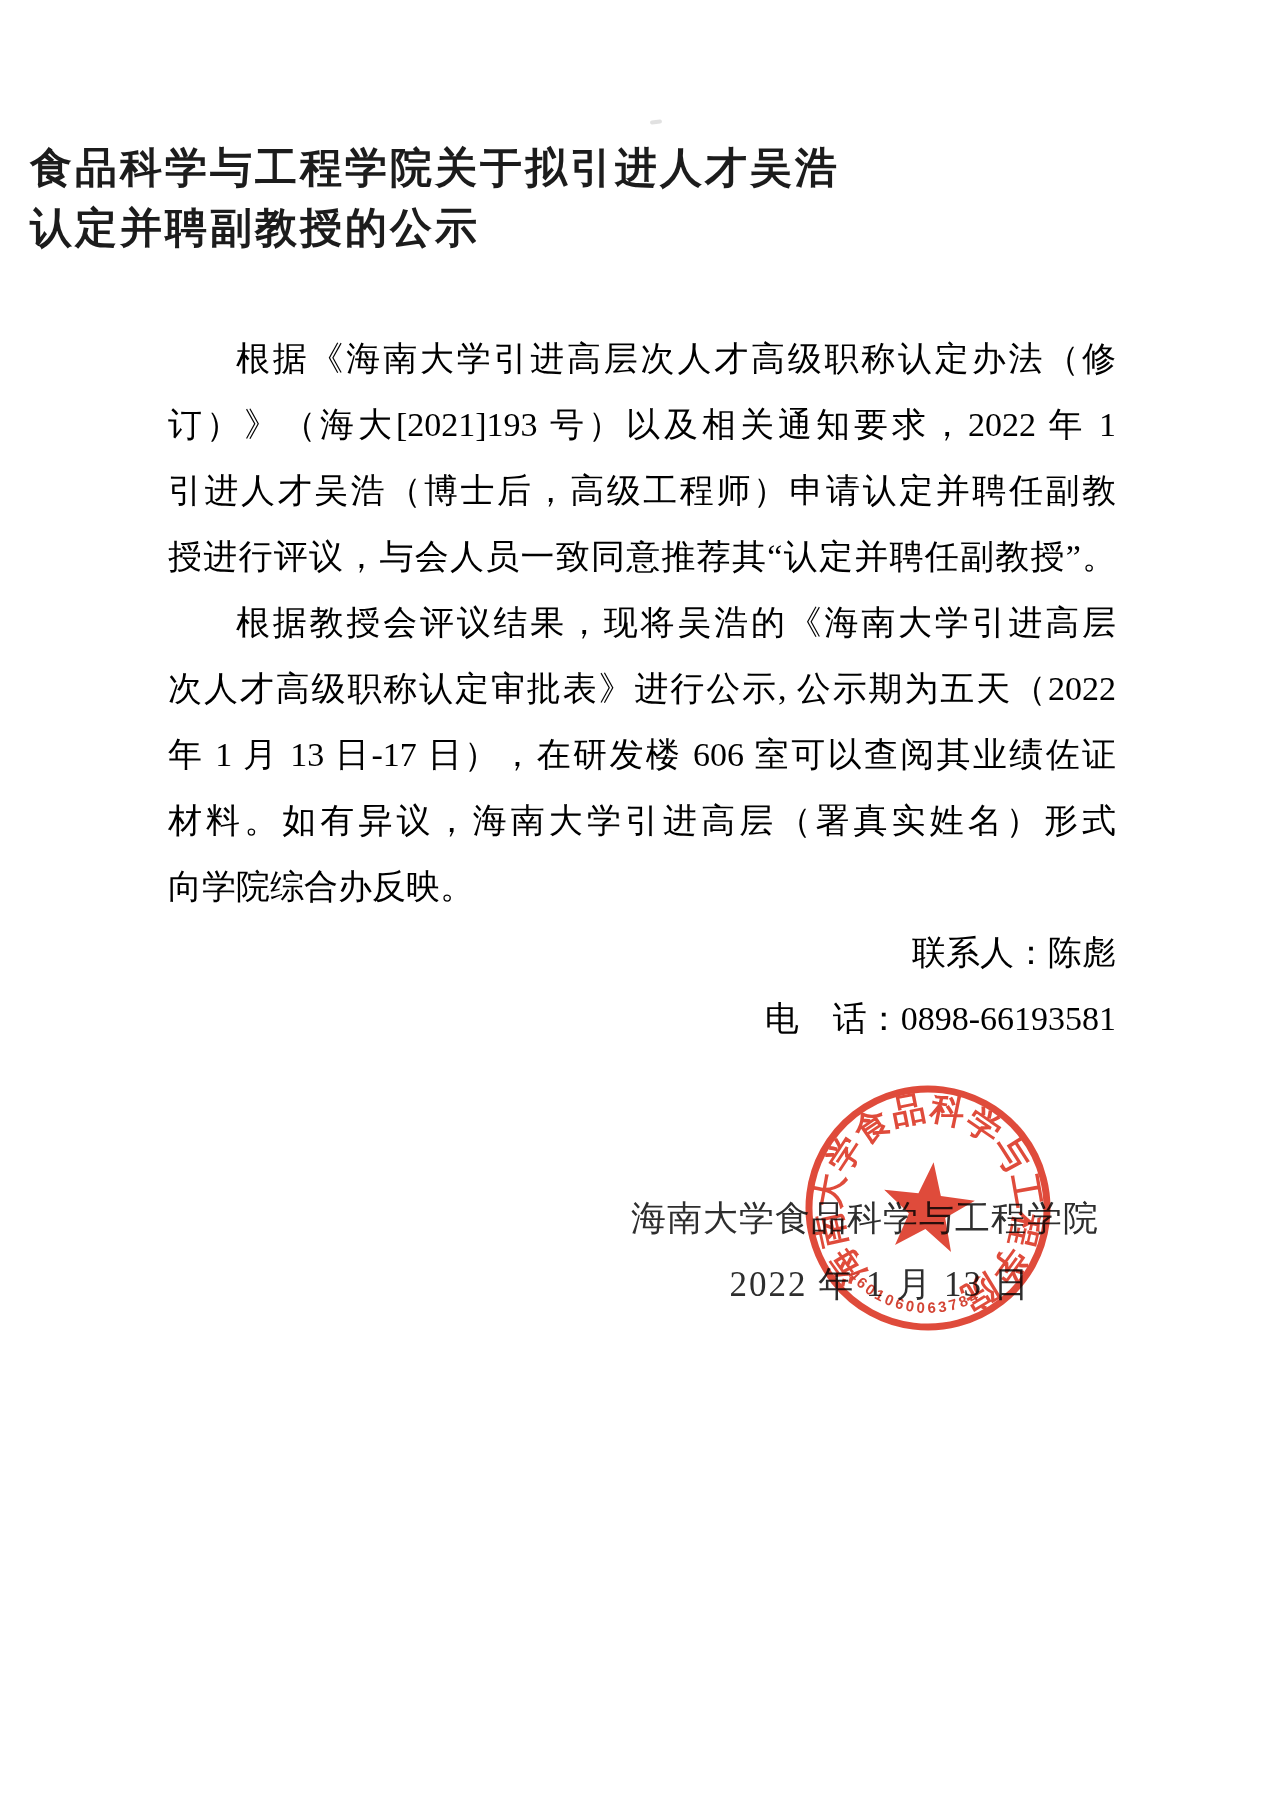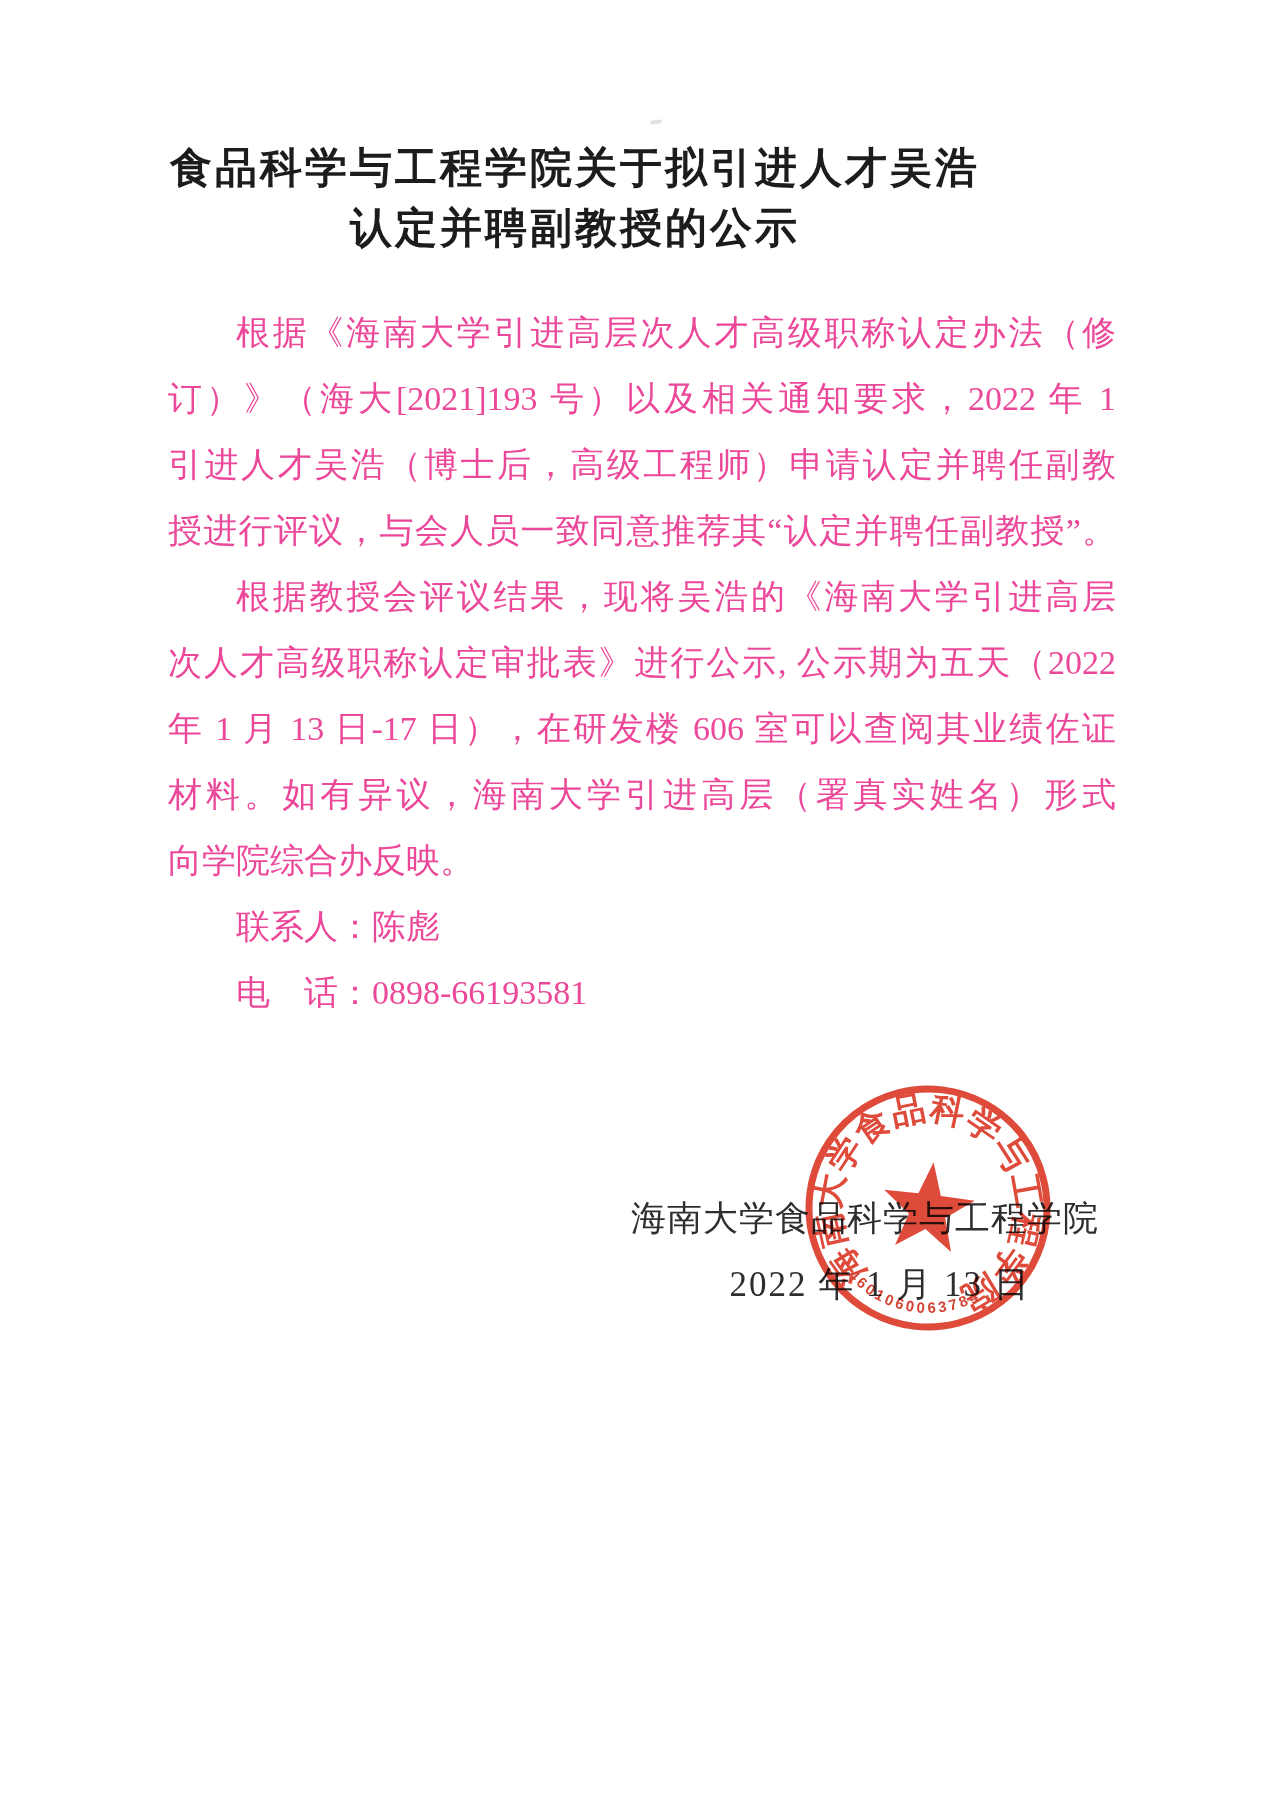--- a/index.html
+++ b/index.html
@@ -19,48 +19,47 @@
     background: #c8c8c8;
     opacity: .55;
     border-radius: 2px;
     transform: rotate(-8deg);
   }
   .title {
     position: absolute;
     left: 30px; top: 138px;
     width: 1090px;
     margin: 0;
-    text-align: center;
     font-family: "Liberation Sans", sans-serif;
     font-weight: 700;
     font-size: 42px;
     line-height: 60px;
     letter-spacing: 3px;
     color: #1c1c1c;
   }
   .title .tline { display: block; }
   .docbody {
     position: absolute;
-    left: 168px; top: 300px;
+    left: 168px; top: 326px;
     width: 948px;
     font-size: 34px;
-    color: #ec4899;
+    color: #000000;
   }
   .line {
     height: 66px;
     line-height: 66px;
     white-space: nowrap;
   }
   .line.j {
     white-space: normal;
     text-align: justify;
     text-align-last: justify;
     text-justify: inter-character;
   }
-  .line.ind { text-indent: 68px; }
+  .line.ind { text-indent: 68px; text-align: right; }
   .sig-org {
     position: absolute;
     left: 620px; top: 1196px;
     width: 490px;
     text-align: center;
     font-size: 35px;
     line-height: 46px;
     letter-spacing: 1px;
     color: #2e2e2e;
   }

